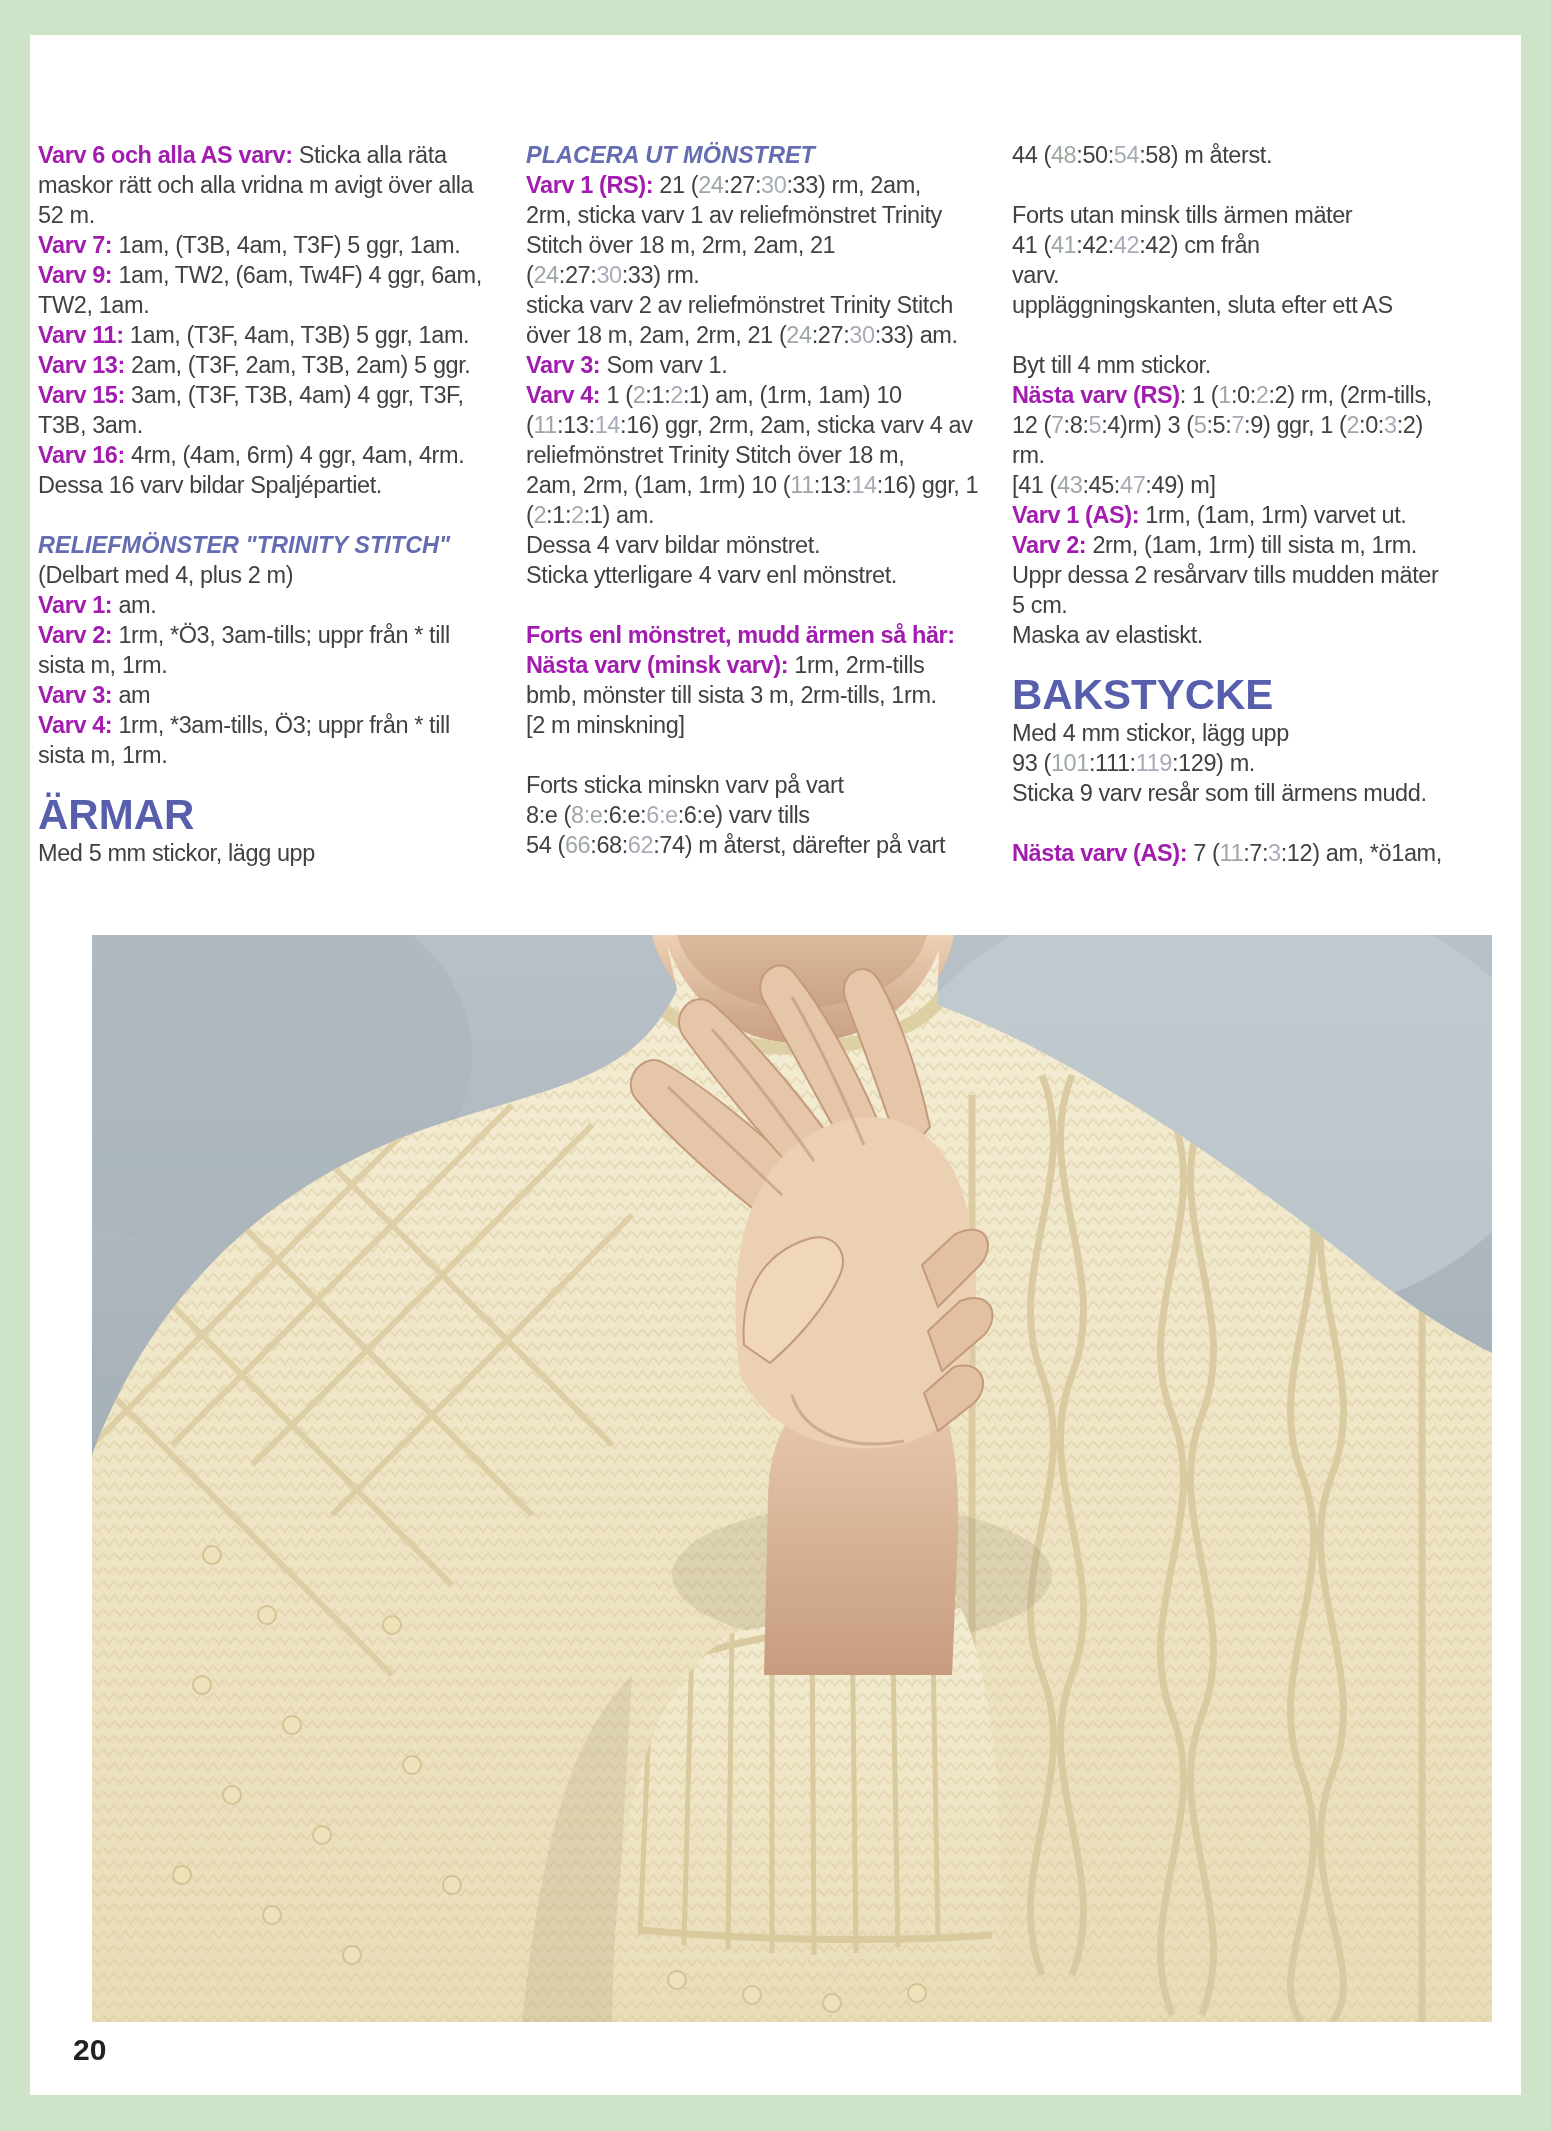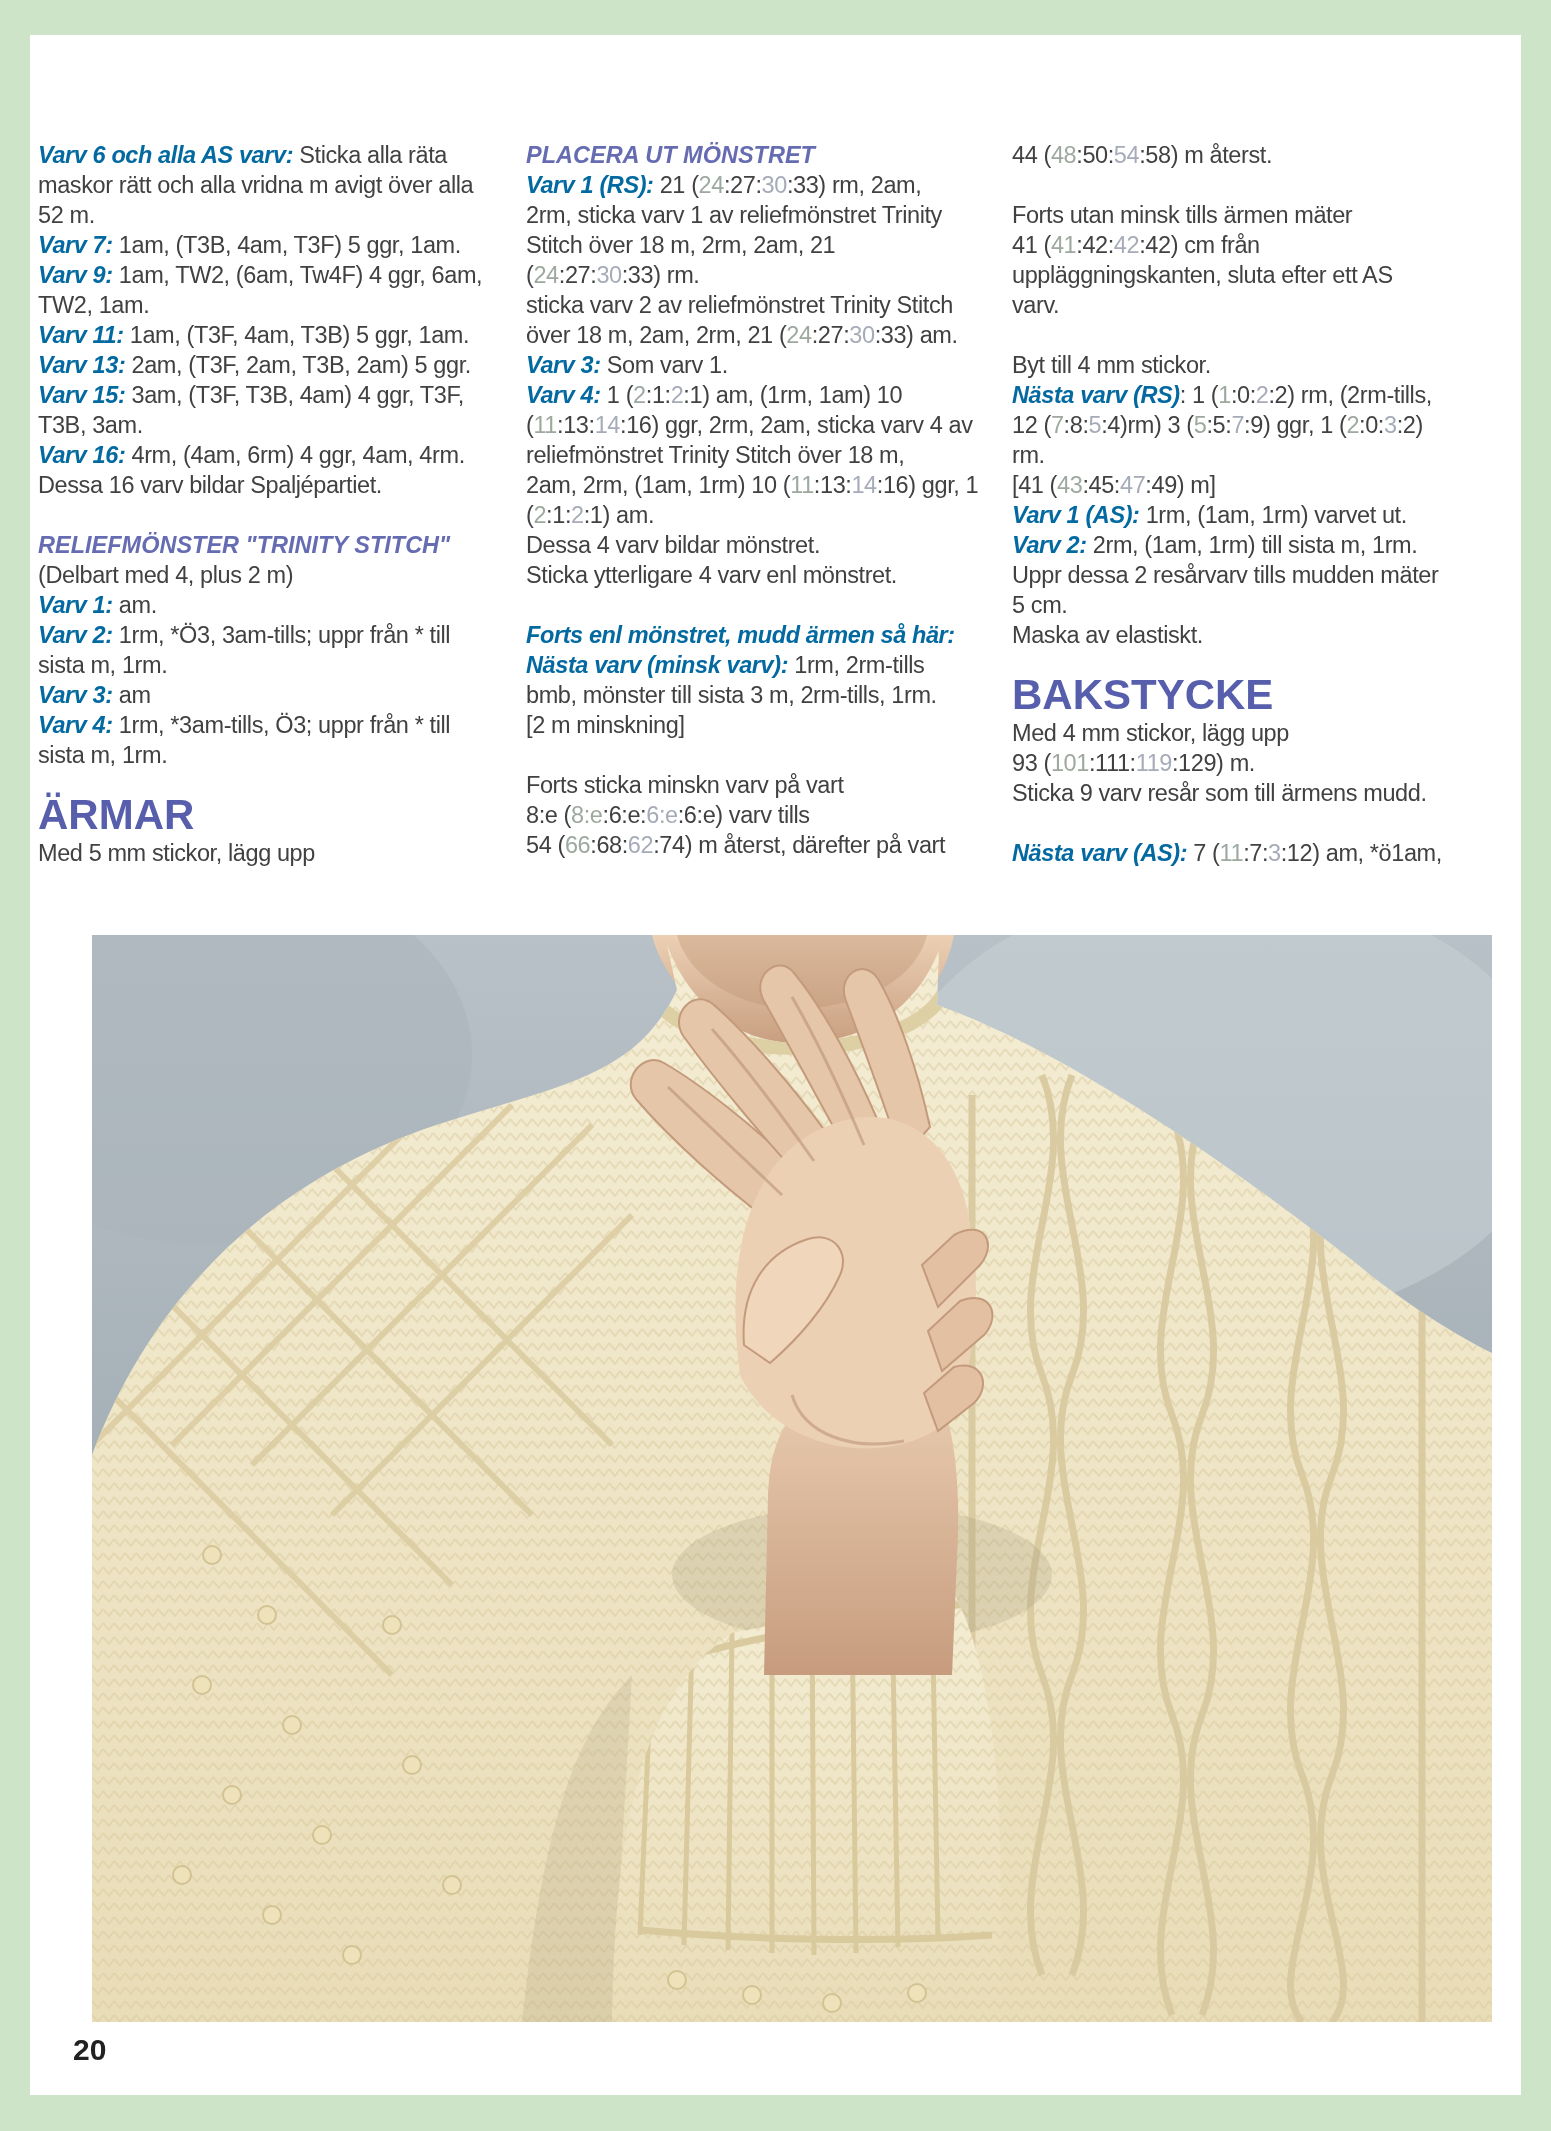--- a/index.html
+++ b/index.html
@@ -5,21 +5,21 @@
   html,body{margin:0;padding:0;background:#cde4c9;}
   body{width:1551px;height:2131px;position:relative;overflow:hidden;
        font-family:"Liberation Sans", sans-serif;}
   .paper{position:absolute;left:30px;top:35px;width:1491px;height:2060px;background:#ffffff;}
   .col{position:absolute;top:140px;width:452px;color:#414143;font-size:23.5px;letter-spacing:-0.4px;}
   .col-1{left:38px;}
   .col-2{left:526px;}
   .col-3{left:1012px;}
   .ln{line-height:30px;min-height:30px;white-space:nowrap;}
   .ln span{color:inherit;}
-  .ln .b{font-weight:bold;color:#0369a1;font-style:italic;}
+  .ln .b{font-weight:bold;color:#a21caf;}
   .ln .s1{color:#9da89e;}
   .ln .s2{color:#a6abb8;}
   .ln.h{font-weight:bold;color:#666cb2;letter-spacing:0;font-style:italic;}
   .ln.H1{font-weight:bold;color:#575eab;font-size:42px;line-height:46px;min-height:46px;
          padding-top:22px;letter-spacing:0;}
   .ln.gap{min-height:30px;}
   .photo{position:absolute;left:92px;top:935px;width:1400px;height:1087px;overflow:hidden;}
   .pagenum{position:absolute;left:73px;top:2033px;font-size:30px;font-weight:600;color:#212121;}
 </style>
 </head>
@@ -76,22 +76,22 @@
     <div class="ln gap"></div>
     <div class="ln body"><span>Forts sticka minskn varv på vart</span></div>
     <div class="ln body"><span>8:e (</span><span class="s1">8:e</span><span>:6:e:</span><span class="s2">6:e</span><span>:6:e) varv tills</span></div>
     <div class="ln body"><span>54 (</span><span class="s1">66</span><span>:68:</span><span class="s2">62</span><span>:74) m återst, därefter på vart</span></div>
   </div>
 <div class="col col-3">
     <div class="ln body"><span>44 (</span><span class="s1">48</span><span>:50:</span><span class="s2">54</span><span>:58) m återst.</span></div>
     <div class="ln gap"></div>
     <div class="ln body"><span>Forts utan minsk tills ärmen mäter</span></div>
     <div class="ln body"><span>41 (</span><span class="s1">41</span><span>:42:</span><span class="s2">42</span><span>:42) cm från</span></div>
+    <div class="ln body"><span>varv.</span></div>
     <div class="ln body"><span>uppläggningskanten, sluta efter ett AS</span></div>
-    <div class="ln body"><span>varv.</span></div>
     <div class="ln gap"></div>
     <div class="ln body"><span>Byt till 4 mm stickor.</span></div>
     <div class="ln body"><span class="b">Nästa varv (RS)</span><span>: 1 (</span><span class="s1">1</span><span>:0:</span><span class="s2">2</span><span>:2) rm, (2rm-tills,</span></div>
     <div class="ln body"><span>12 (</span><span class="s1">7</span><span>:8:</span><span class="s2">5</span><span>:4)rm) 3 (</span><span class="s1">5</span><span>:5:</span><span class="s2">7</span><span>:9) ggr, 1 (</span><span class="s1">2</span><span>:0:</span><span class="s2">3</span><span>:2)</span></div>
     <div class="ln body"><span>rm.</span></div>
     <div class="ln body"><span>[41 (</span><span class="s1">43</span><span>:45:</span><span class="s2">47</span><span>:49) m]</span></div>
     <div class="ln body"><span class="b">Varv 1 (AS): </span><span>1rm, (1am, 1rm) varvet ut.</span></div>
     <div class="ln body"><span class="b">Varv 2: </span><span>2rm, (1am, 1rm) till sista m, 1rm.</span></div>
     <div class="ln body"><span>Uppr dessa 2 resårvarv tills mudden mäter</span></div>
     <div class="ln body"><span>5 cm.</span></div>

